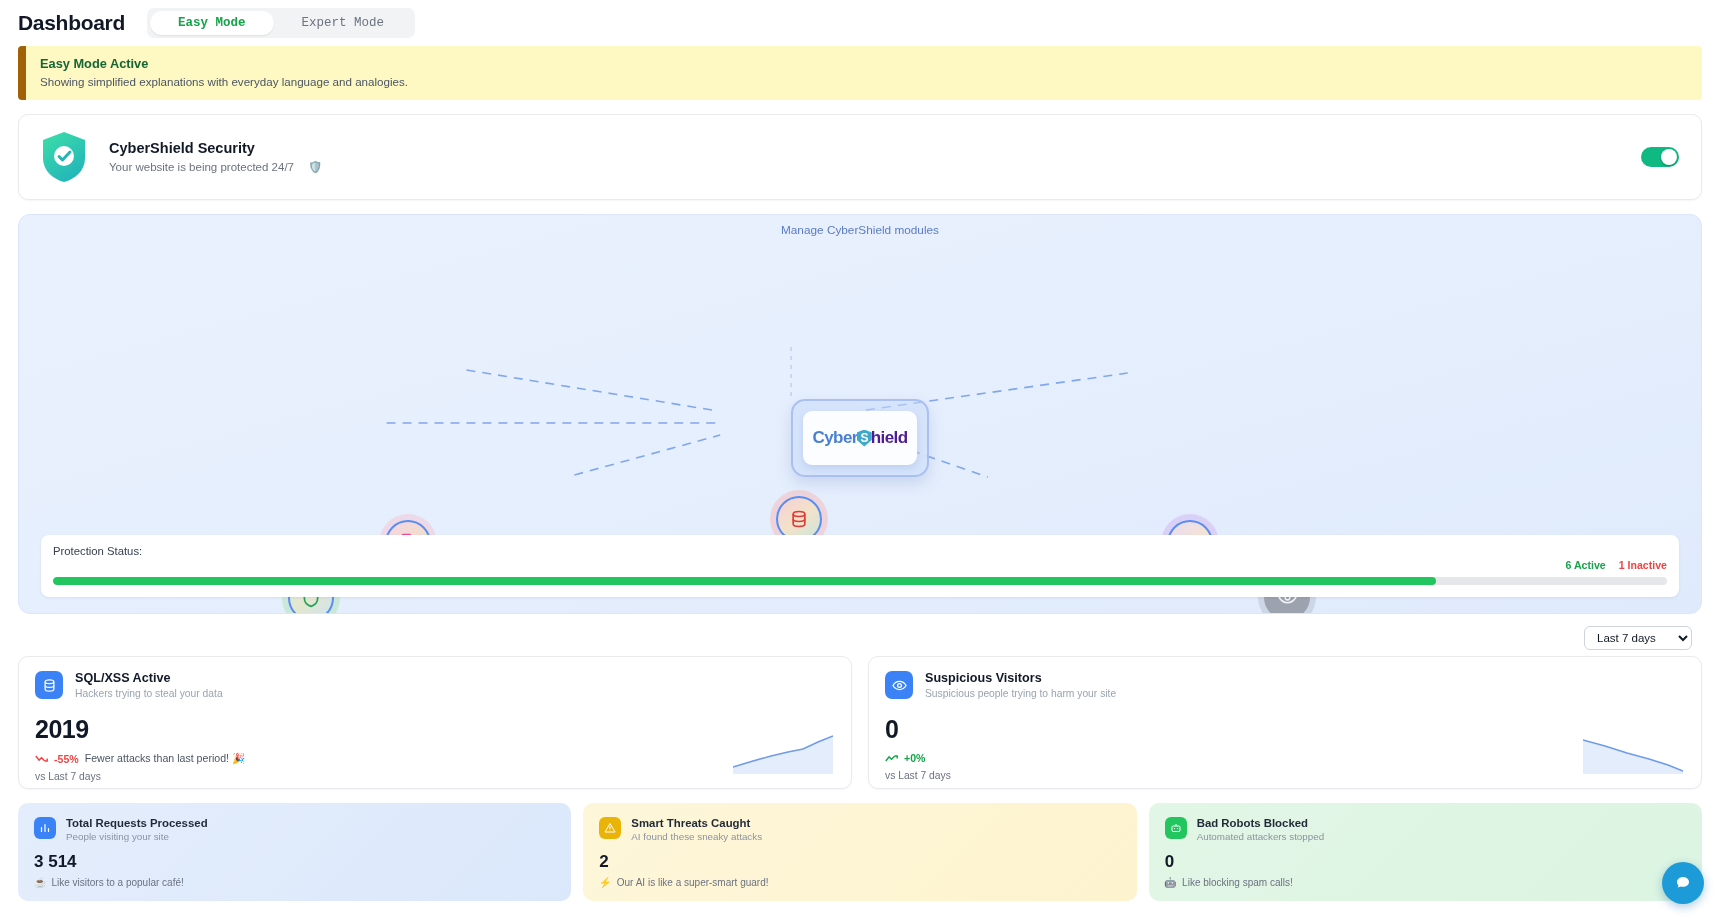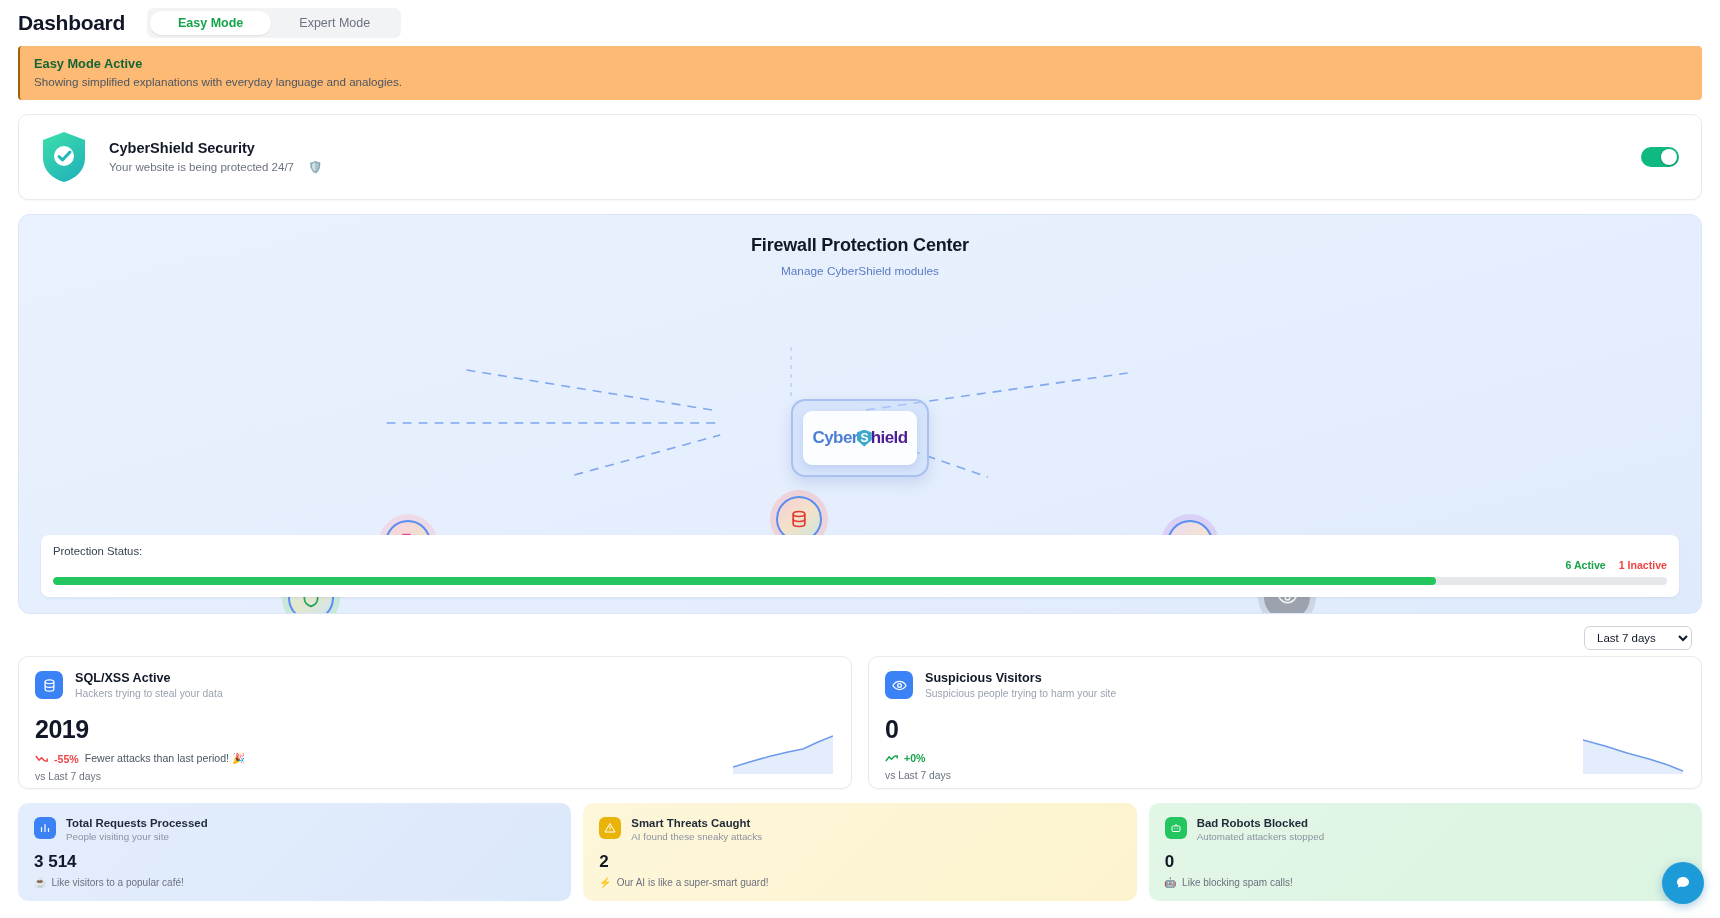--- a/index.html
+++ b/index.html
@@ -19,29 +19,29 @@
     height: 44px;
   }
   .page-title { font-size: 21px; font-weight: bold; letter-spacing: -0.3px; color:#111827; }
   .mode-switch {
     display: inline-flex; align-items: center;
     background: #f1f3f5; border-radius: 7px; padding: 3px;
   }
   .mode-btn {
     font-size: 12.5px; padding: 5px 28px; border-radius: 12px;
     border: none; background: transparent; color:#6b7280; cursor: pointer;
-    font-family: Liberation Sans, sans-serif;
+    font-family: Liberation Mono, monospace;
   }
   .mode-btn.active { background:#ffffff; color:#16a34a; font-weight: 600; box-shadow: 0 1px 2px rgba(0,0,0,.08); }
 
   
   .easy-banner {
     margin: 2px 18px 0 18px;
-    background: #fdba74;
-    border-left: 2px solid #a16207;
+    background: #fef9c3;
+    border-left: 8px solid #a16207;
     border-radius: 4px;
     padding: 10px 14px 12px 14px;
   }
   .easy-banner h3 { font-size: 12.8px; font-weight: 700; color:#166534; margin-bottom: 4px; }
   .easy-banner p  { font-size: 11.6px; color:#4b5563; }
 
   
   .cs-card {
     margin: 14px 18px 0 18px;
     background:#fff; border:1px solid #e8eaee; border-radius: 10px;
@@ -215,21 +215,20 @@
       <h2>CyberShield Security</h2>
       <p>
         <span>Your website is being protected 24/7</span>
         <span>🛡️</span>
       </p>
     </div>
     <div class="cs-toggle"></div>
   </div>
 
   <div class="fw-panel">
-    <div class="fw-title">Firewall Protection Center</div>
     <div class="fw-sub">Manage CyberShield modules</div>
 
     <div class="fw-stage">
       <svg class="links" viewBox="0 0 1684 400" preserveAspectRatio="none">
         <g stroke="#6f9bec" stroke-width="1.6" stroke-dasharray="9 7" fill="none" opacity="0.85">
           <line x1="448" y1="155" x2="700" y2="196"></line>
           <line x1="368" y1="208" x2="700" y2="208"></line>
           <line x1="556" y1="260" x2="702" y2="220"></line>
           <line x1="848" y1="195" x2="1110" y2="158"></line>
           <line x1="848" y1="220" x2="970" y2="262"></line>

